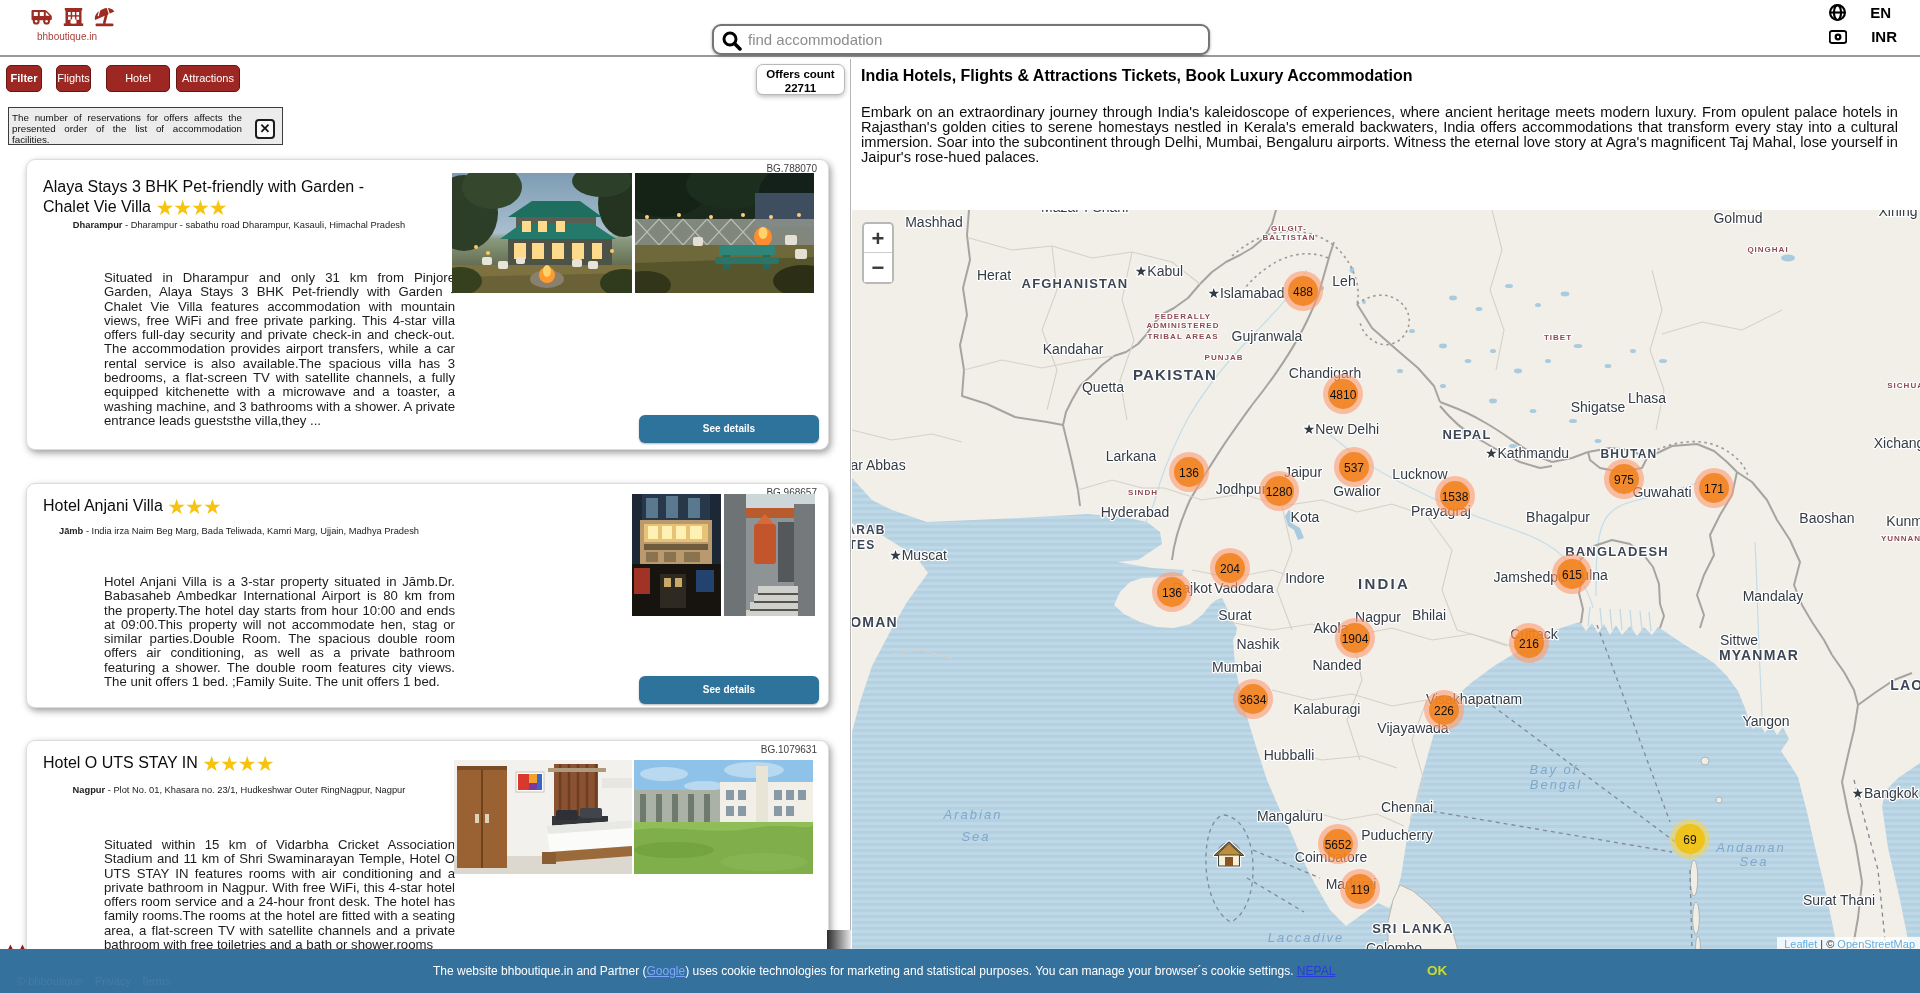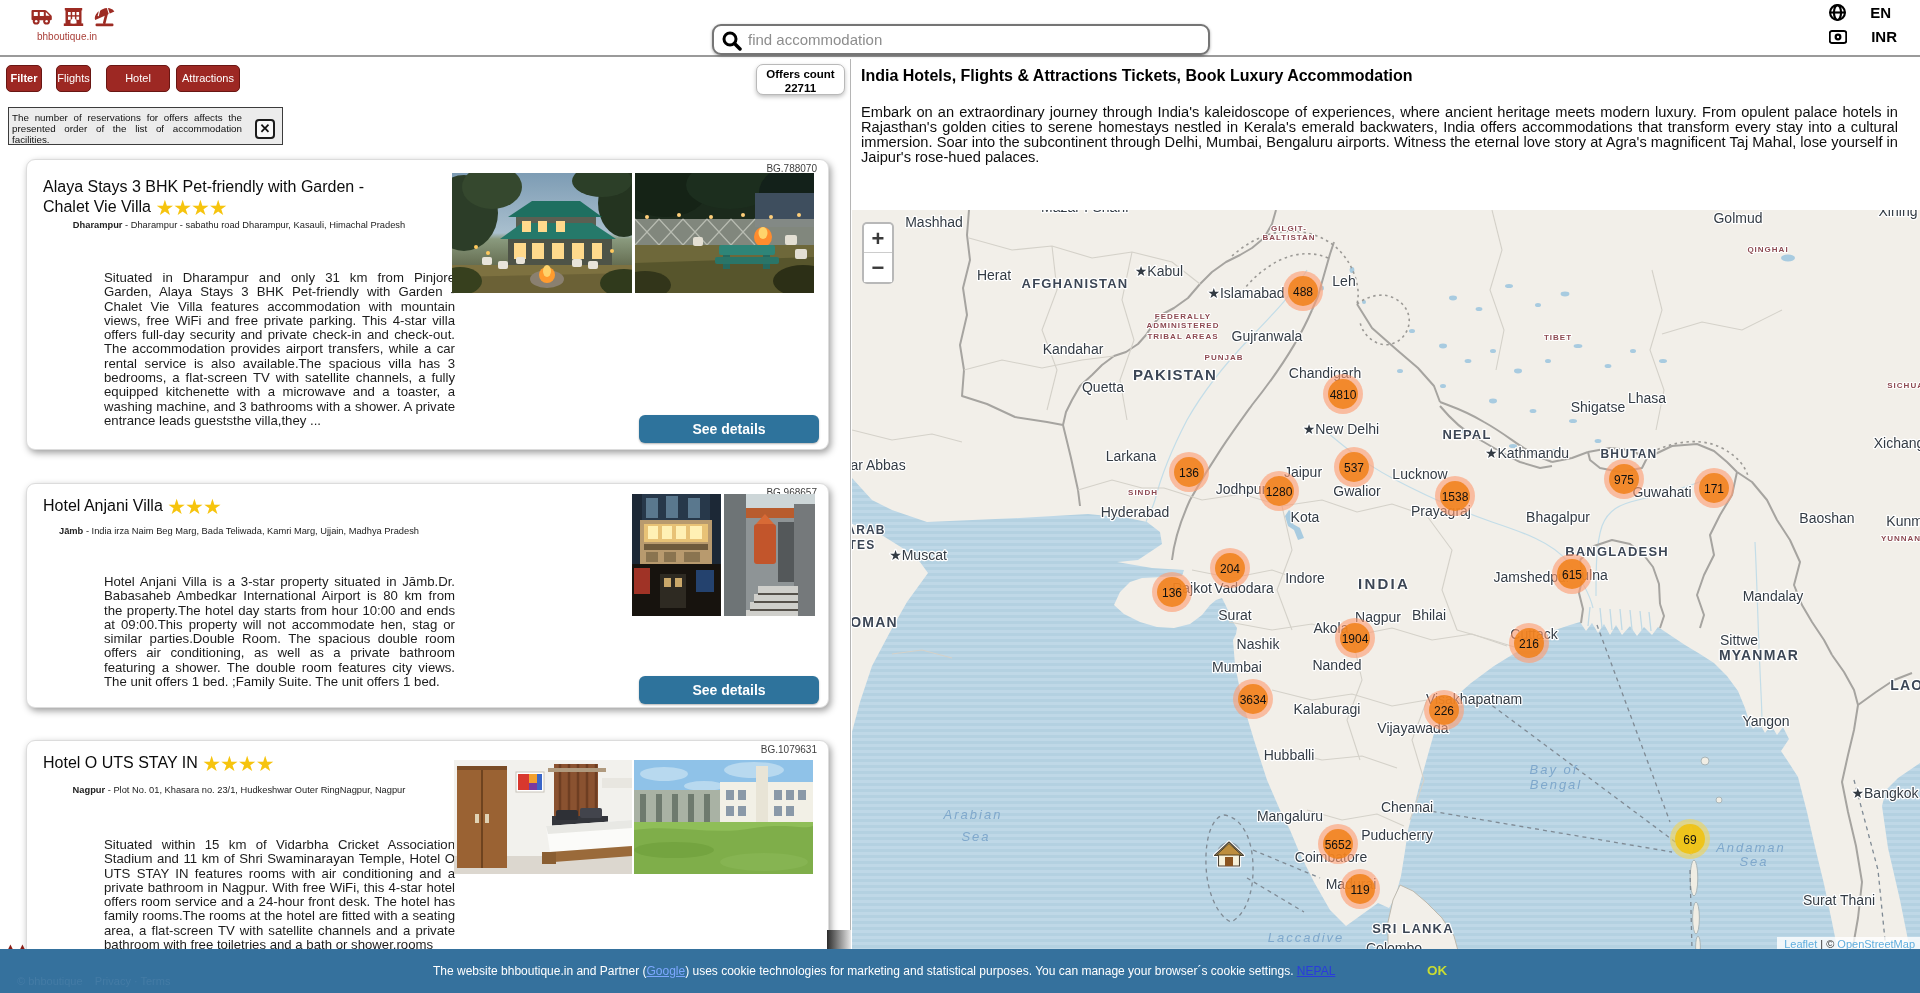--- a/index.html
+++ b/index.html
@@ -20,21 +20,21 @@
 #offers { position:absolute; left:756px; top:5px; width:89px; height:31px; background:#fff; border:1px solid #b9b9b9; border-radius:7px; box-shadow:0 2px 4px rgba(0,0,0,.25); font-size:11.5px; font-weight:bold; text-align:center; line-height:14px; padding-top:2px; }
 #notif { position:absolute; left:8px; top:48px; width:275px; height:38px; background:#ececec; border:1px solid #3c3c3c; font-size:9.8px; line-height:11px; color:#111; padding:4px 40px 3px 3px; text-align:justify; }
 #notif .x { position:absolute; right:7px; top:11px; width:20px; height:20px; border:2px solid #1c1c1c; border-radius:4px; background:#fafafa; font-size:13px; font-weight:bold; text-align:center; line-height:16px; }
 .card { position:absolute; left:26px; width:803px; background:#fff; border:1px solid #dcdcdc; border-radius:9px; box-shadow:2px 3px 7px rgba(0,0,0,.38); }
 .bg { position:absolute; top:3px; right:11px; font-size:10px; color:#3e3e3e; }
 .title { position:absolute; left:16px; font-size:16px; line-height:19.5px; font-weight:normal; color:#0c0c0c; width:370px; }
 .stars { color:#f6c40e; font-size:21px; letter-spacing:-1px; vertical-align:-3px; line-height:10px; }
 .loc { position:absolute; left:16px; width:392px; text-align:center; font-size:9.3px; color:#222; }
 .desc { position:absolute; left:33px; width:351px; font-size:13.2px; line-height:14.3px; color:#1c1c1c; text-align:justify;margin-left:44px; }
 .ph { position:absolute; overflow:hidden; }
-.details { position:absolute; left:612px; width:180px; height:28px; background:#2e739c; border-radius:6px; color:#fff; font-size:14px; font-weight:bold; text-align:center; line-height:28px; box-shadow:0 1px 2px rgba(0,0,0,.3); }
+.details { position:absolute; left:612px; width:180px; height:28px; background:#2e739c; border-radius:6px; color:#fff; font-size:10px; font-weight:bold; text-align:center; line-height:28px; box-shadow:0 1px 2px rgba(0,0,0,.3); }
 
 #right { position:absolute; left:852px; top:59px; width:1068px; height:934px; background:#fff; }
 #right h1 { position:absolute; left:9px; top:8px; font-size:16px; color:#000; }
 #right .para { position:absolute; left:9px; top:46px; width:1037px; font-size:14.63px; line-height:15.1px; color:#0d0d0d; text-align:justify; }
 #map { position:absolute; left:0; top:151px; width:1068px; height:783px; background:#f2efe9; overflow:hidden; }
 #zoomctl { position:absolute; left:10px; top:12px; width:32px; border:2px solid rgba(160,160,160,.75); border-radius:5px; background:#fff; z-index:20; }
 #zoomctl div { width:28px; height:29px; text-align:center; font-size:22px; font-weight:bold; color:#3a3a3a; line-height:29px; background:#fff; }
 #zoomctl div:first-child { border-bottom:1px solid #ccc; border-radius:4px 4px 0 0; }
 #attrib { position:absolute; right:0; top:727px; background:rgba(255,255,255,.8); font-size:11px; color:#333; padding:1px 5px 2px 7px; z-index:21; }
 #attrib a { color:#61aede; text-decoration:none; }

